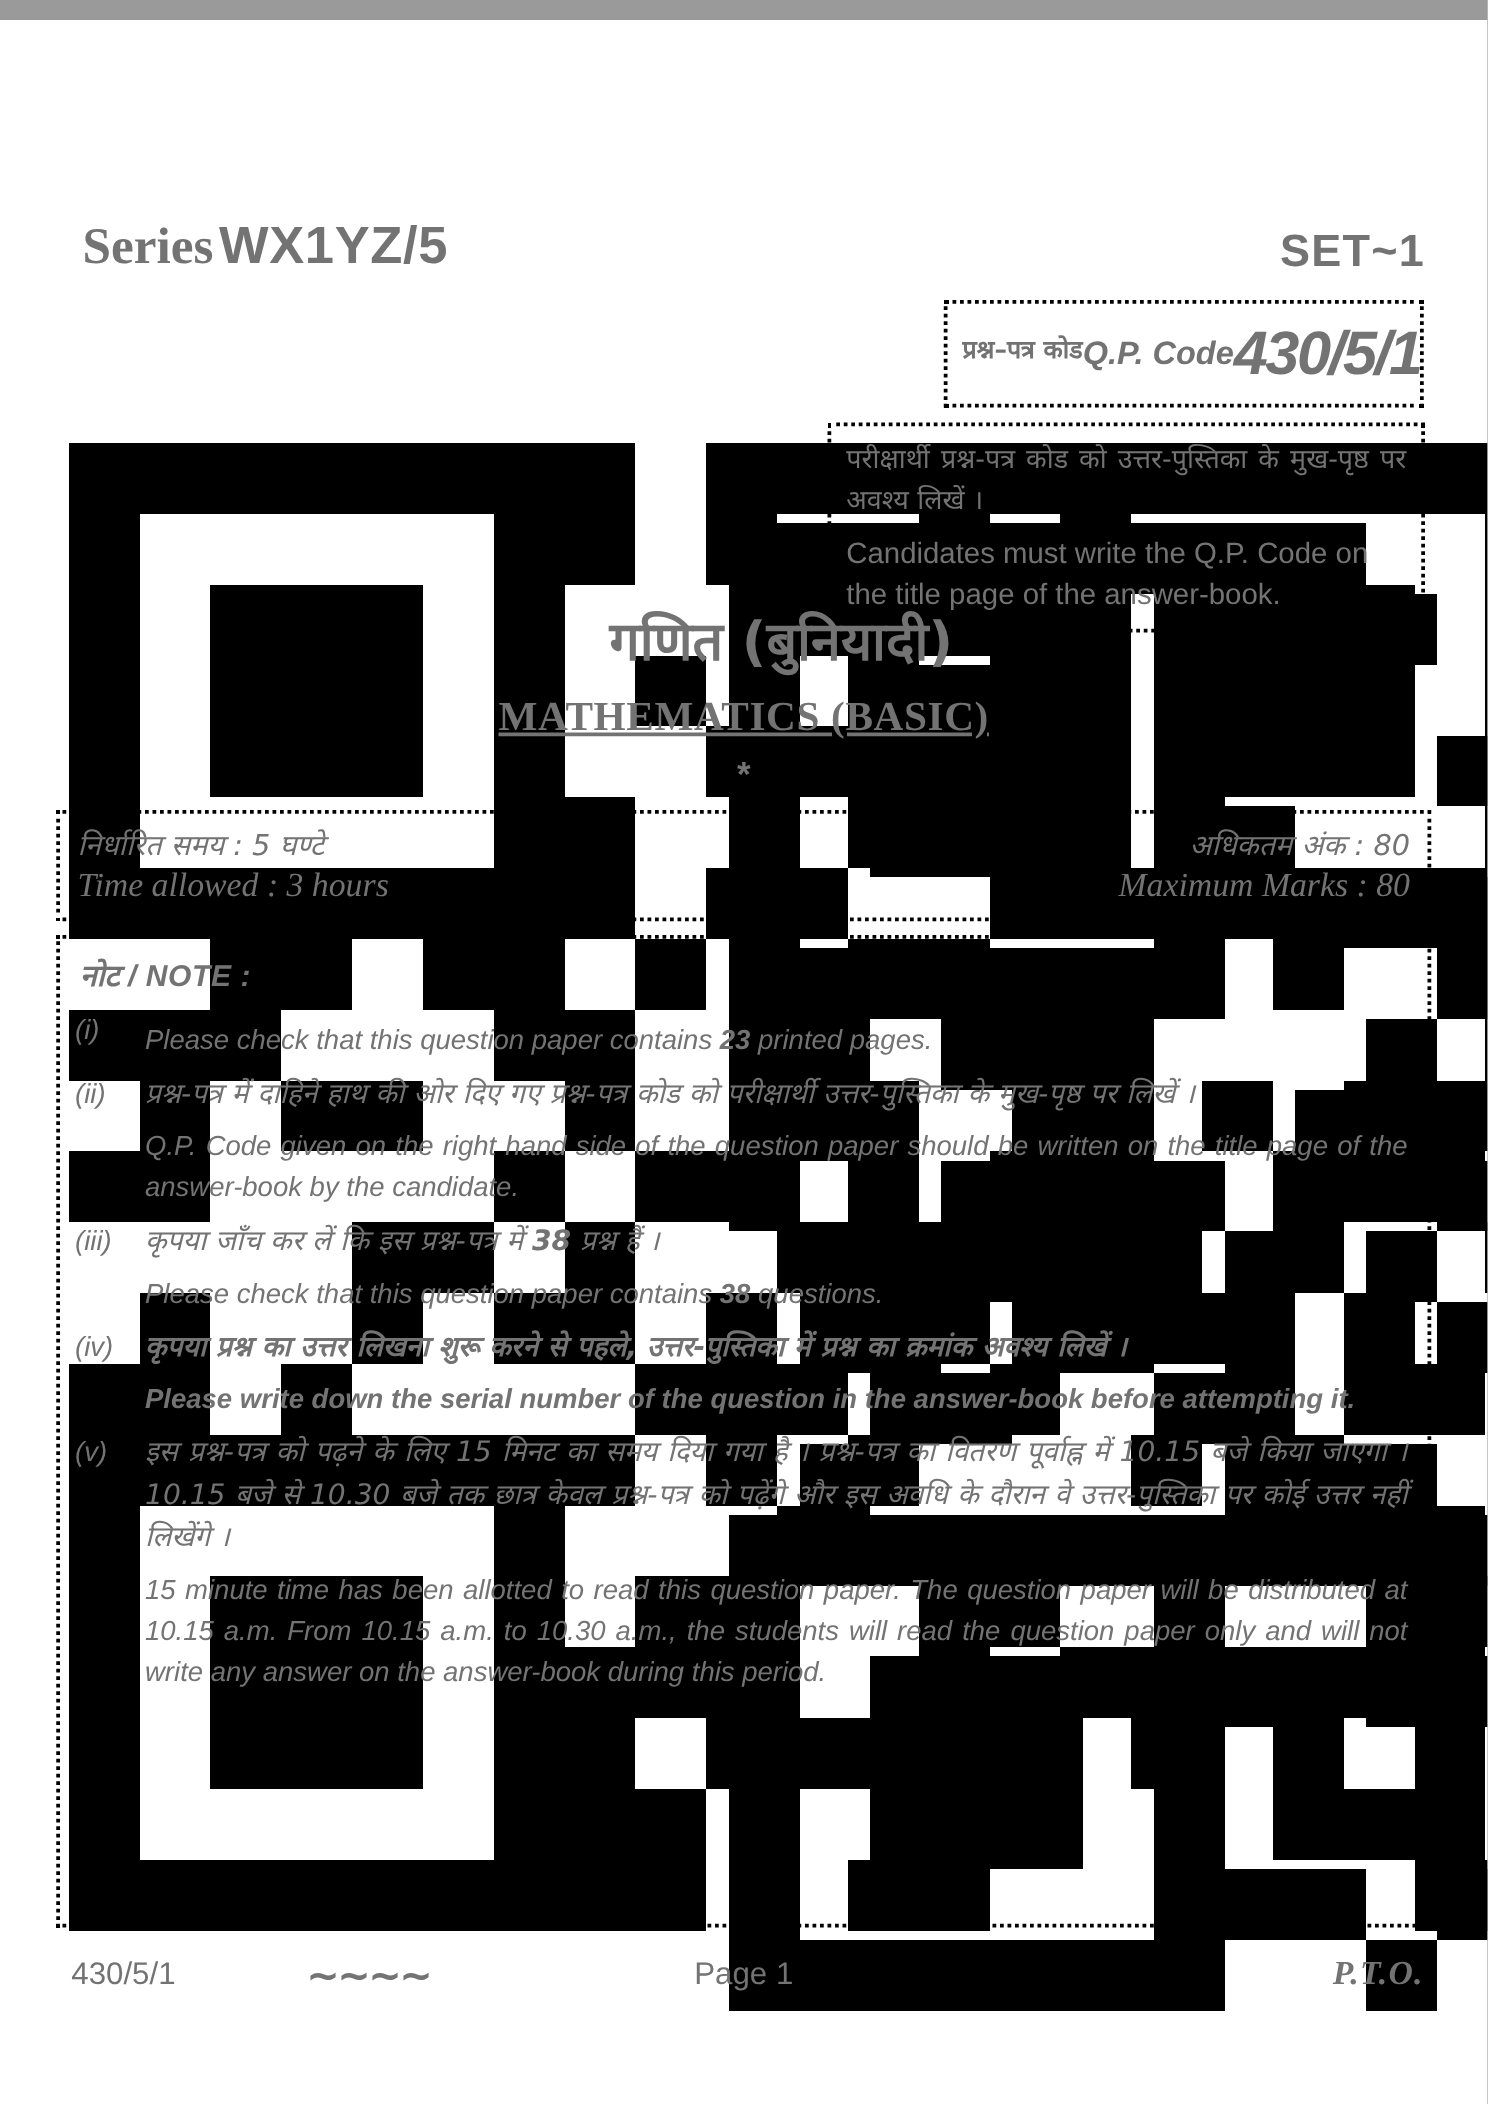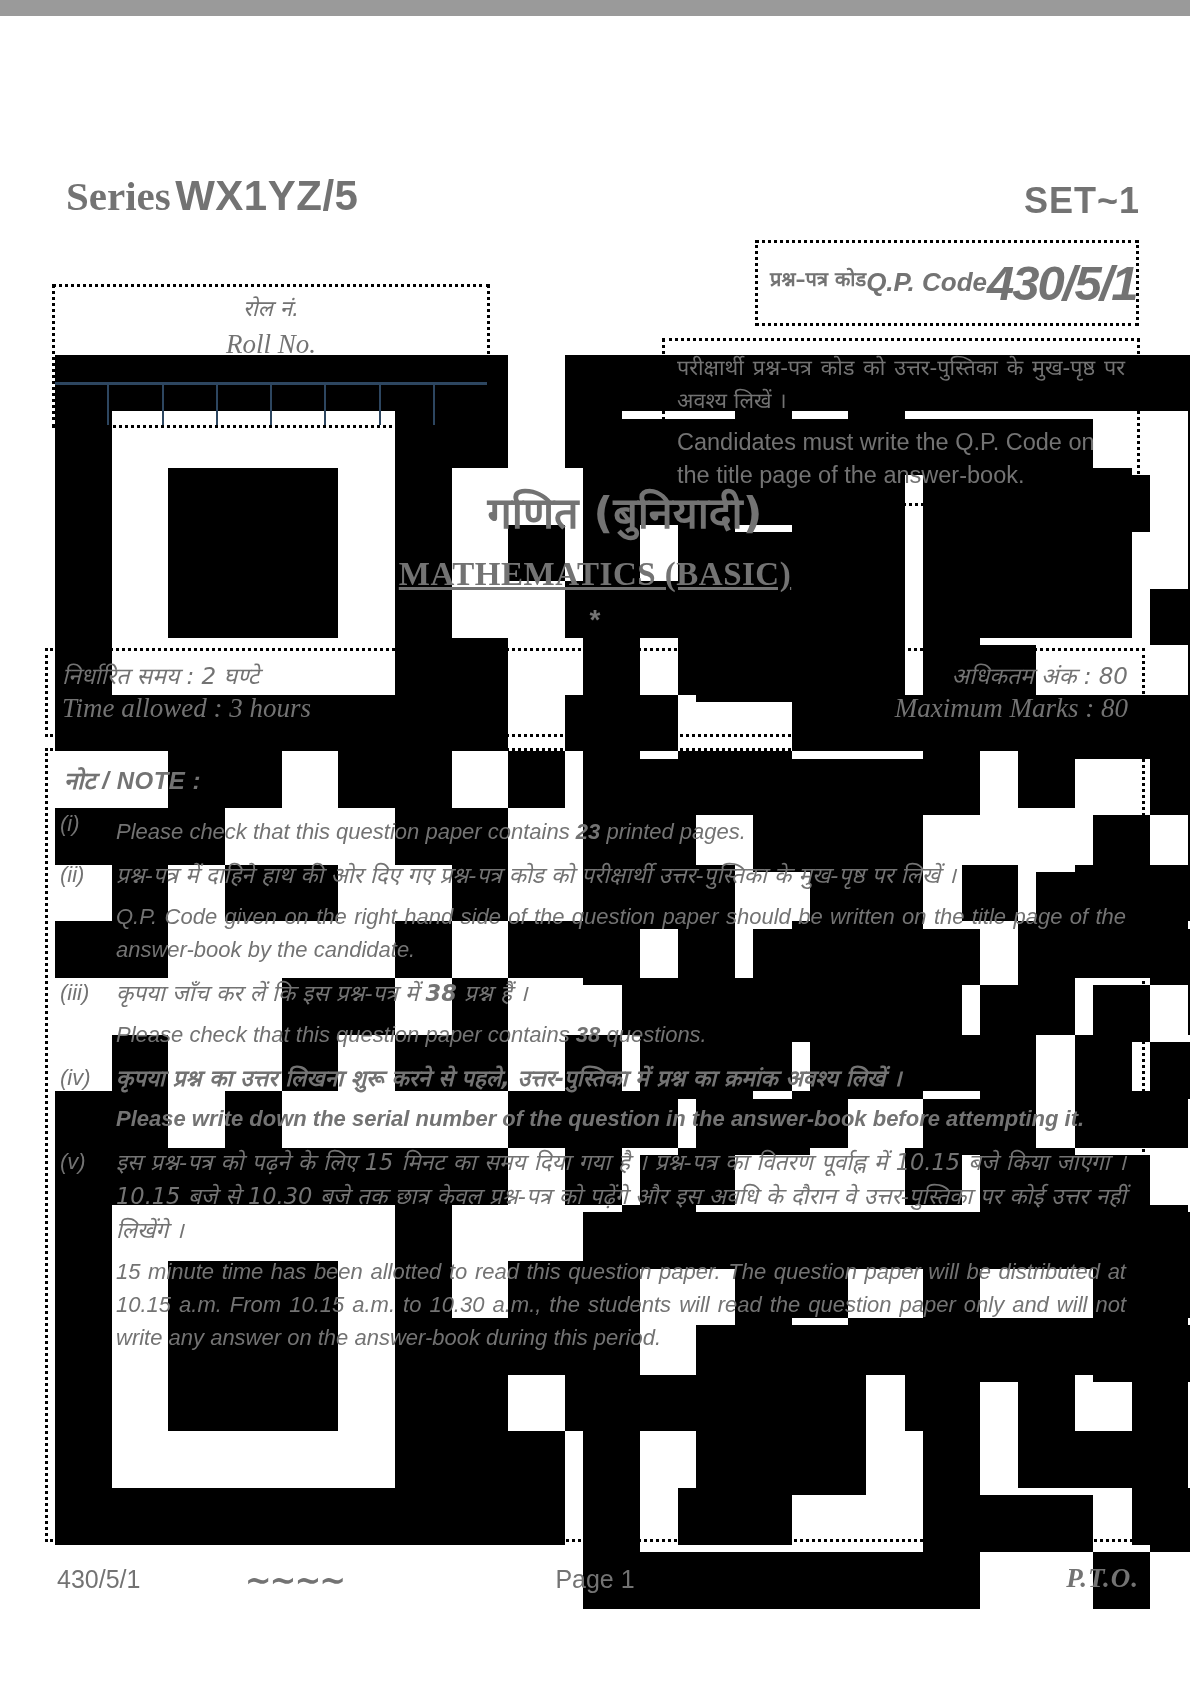--- a/index.html
+++ b/index.html
@@ -571,42 +571,28 @@
       <span class="qp-en">Q.P. Code</span>
     </div>
     <div class="qp-value">430/5/1</div>
   </div>
 
   <div class="cand-box dotted">
     <div class="cand-hi">परीक्षार्थी प्रश्न-पत्र कोड को उत्तर-पुस्तिका के मुख-पृष्ठ पर अवश्य लिखें ।</div>
     <div class="cand-en">Candidates must write the Q.P. Code on the title page of the answer-book.</div>
   </div>
 
-  <div class="roll-box dotted">
-    <div class="roll-hi">रोल नं.</div>
-    <div class="roll-en">Roll No.</div>
-    <div class="roll-grid">
-        <div class="roll-cell"></div>
-        <div class="roll-cell"></div>
-        <div class="roll-cell"></div>
-        <div class="roll-cell"></div>
-        <div class="roll-cell"></div>
-        <div class="roll-cell"></div>
-        <div class="roll-cell"></div>
-        <div class="roll-cell"></div>
-      </div>
-  </div>
 
   <div class="title-hi">गणित (बुनियादी)</div>
   <div class="title-en">MATHEMATICS (BASIC)</div>
   <div class="star">*</div>
 
   <div class="time-box dotted">
     <div class="time-row">
-      <span class="time-hi">निर्धारित समय : 2 घण्टे</span>
+      <span class="time-hi">निर्धारित समय : 5 घण्टे</span>
       <span class="time-hi">अधिकतम अंक : 80</span>
     </div>
     <div class="time-row">
       <span class="time-en">Time allowed : 3 hours</span>
       <span class="time-en">Maximum Marks : 80</span>
     </div>
   </div>
 
   <div class="note-box dotted">
     <div class="note-heading">

